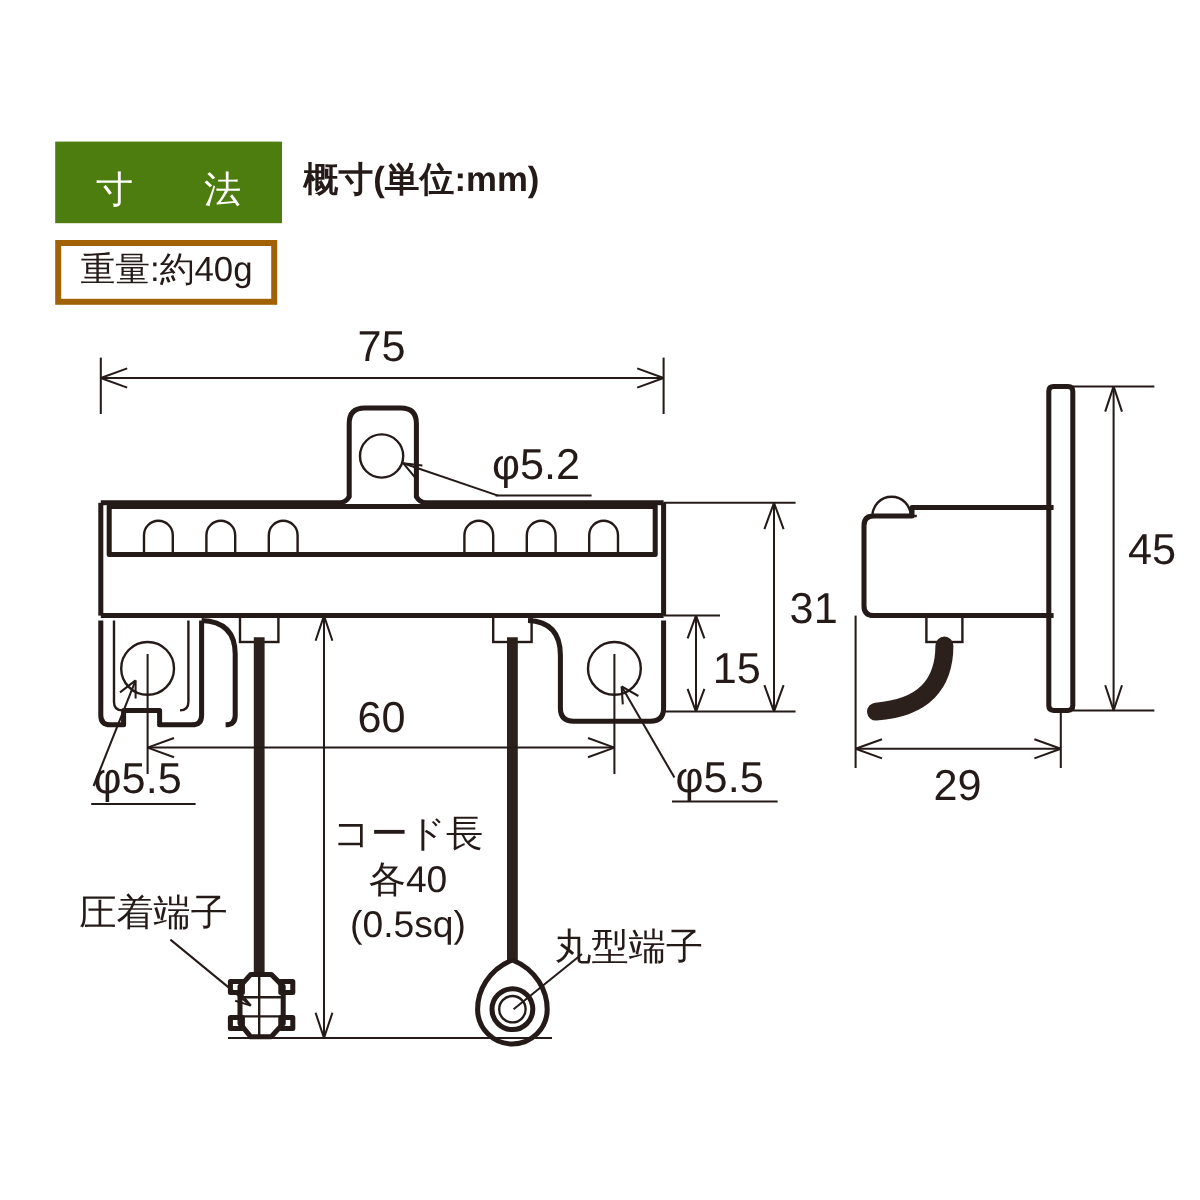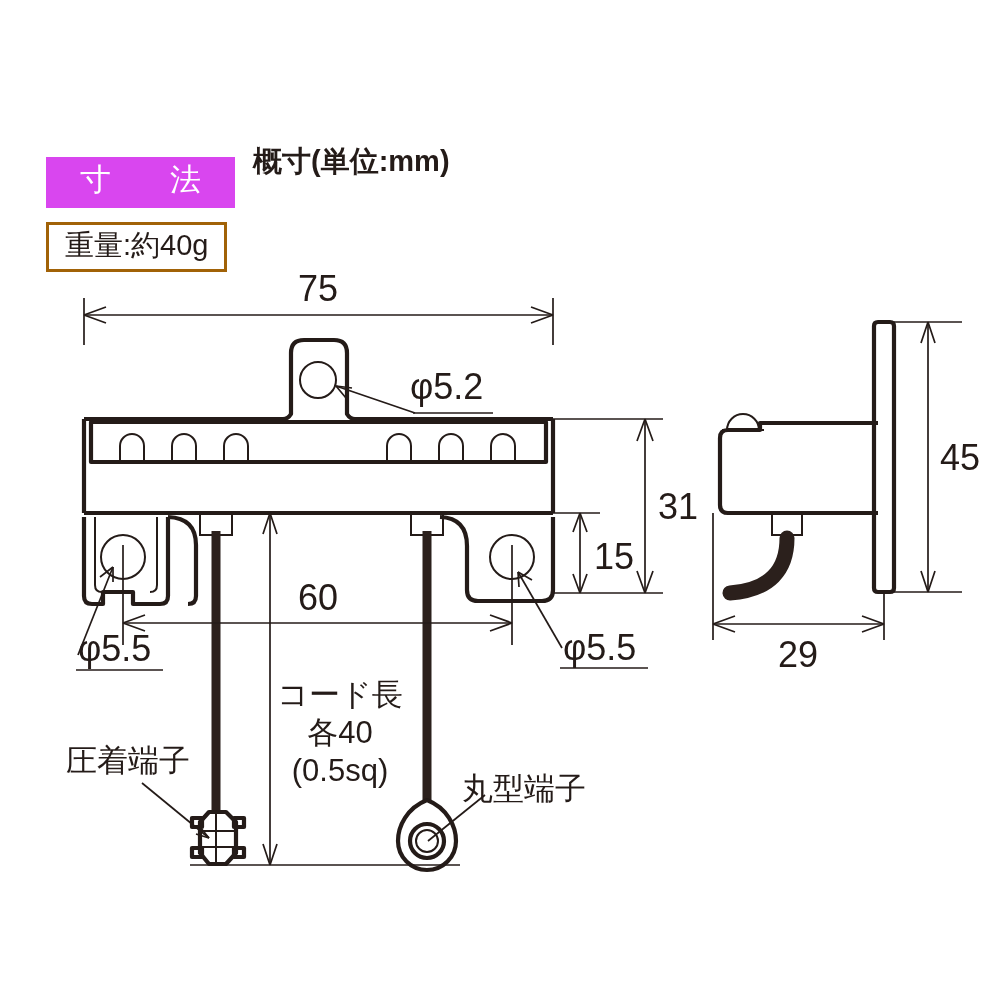--- a/index.html
+++ b/index.html
@@ -29,43 +29,42 @@
     left: 46px;
     top: 118px;
     width: 600px;
   }
   #title-row {
     display: flex;
     align-items: center;
     gap: 18px;
   }
   #title-badge {
-    background: #d946ef;
+    background: #4d7c0f;
     color: #ffffff;
     font-size: 31px;
     line-height: 1;
-    padding: 7px 20px 13px 20px;
+    padding: 24px 20px 13px 20px;
     letter-spacing: 14px;
     text-indent: 14px;
     font-weight: 400;
     white-space: nowrap;
-    margin-top: 39px;
   }
   #title-note {
     font-size: 29px;
     line-height: 1;
     color: #241b18;
     white-space: nowrap;
     padding-bottom: 3px;
     font-weight: bold;
   }
   #weight-box {
     margin-top: 14px;
     display: inline-block;
-    border: 3px solid #a16207;
+    border: 5px solid #a16207;
     padding: 6px 16px 9px 16px;
     font-size: 29px;
     line-height: 1;
     white-space: nowrap;
   }
 
   
   #drawing {
     position: absolute;
     left: 0;

